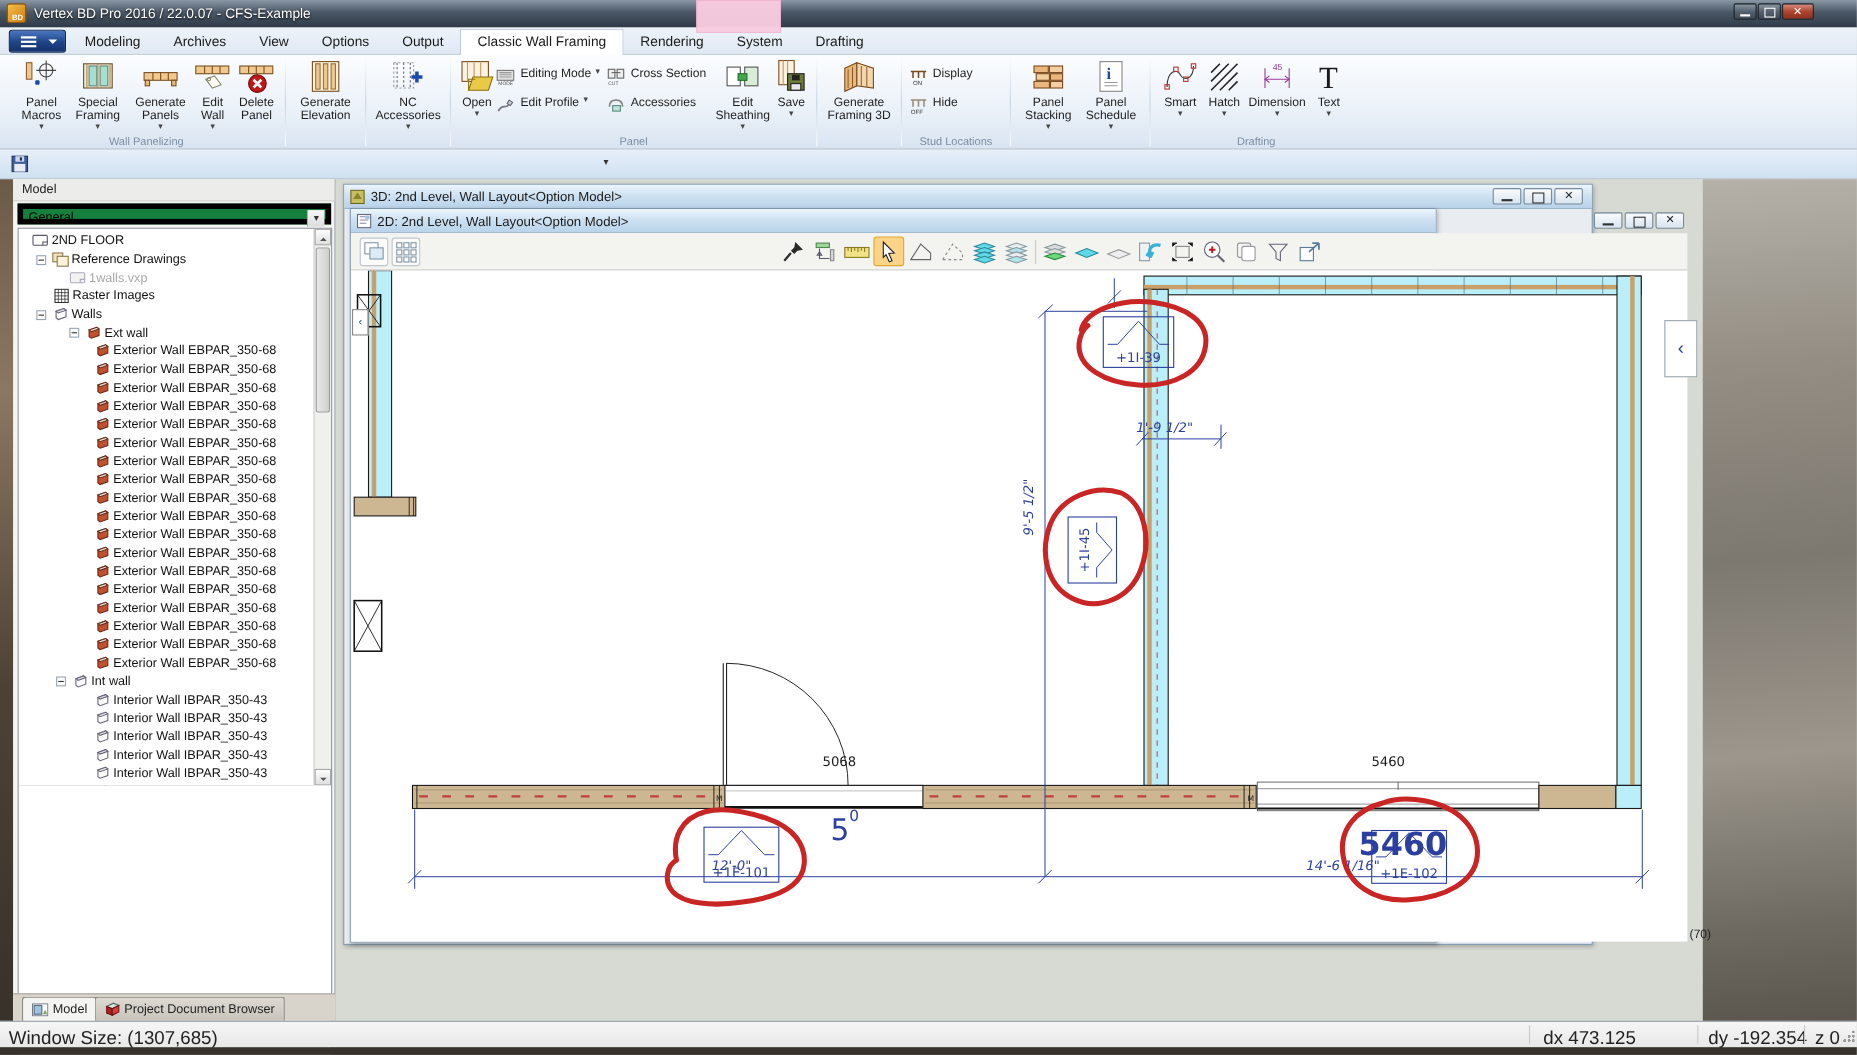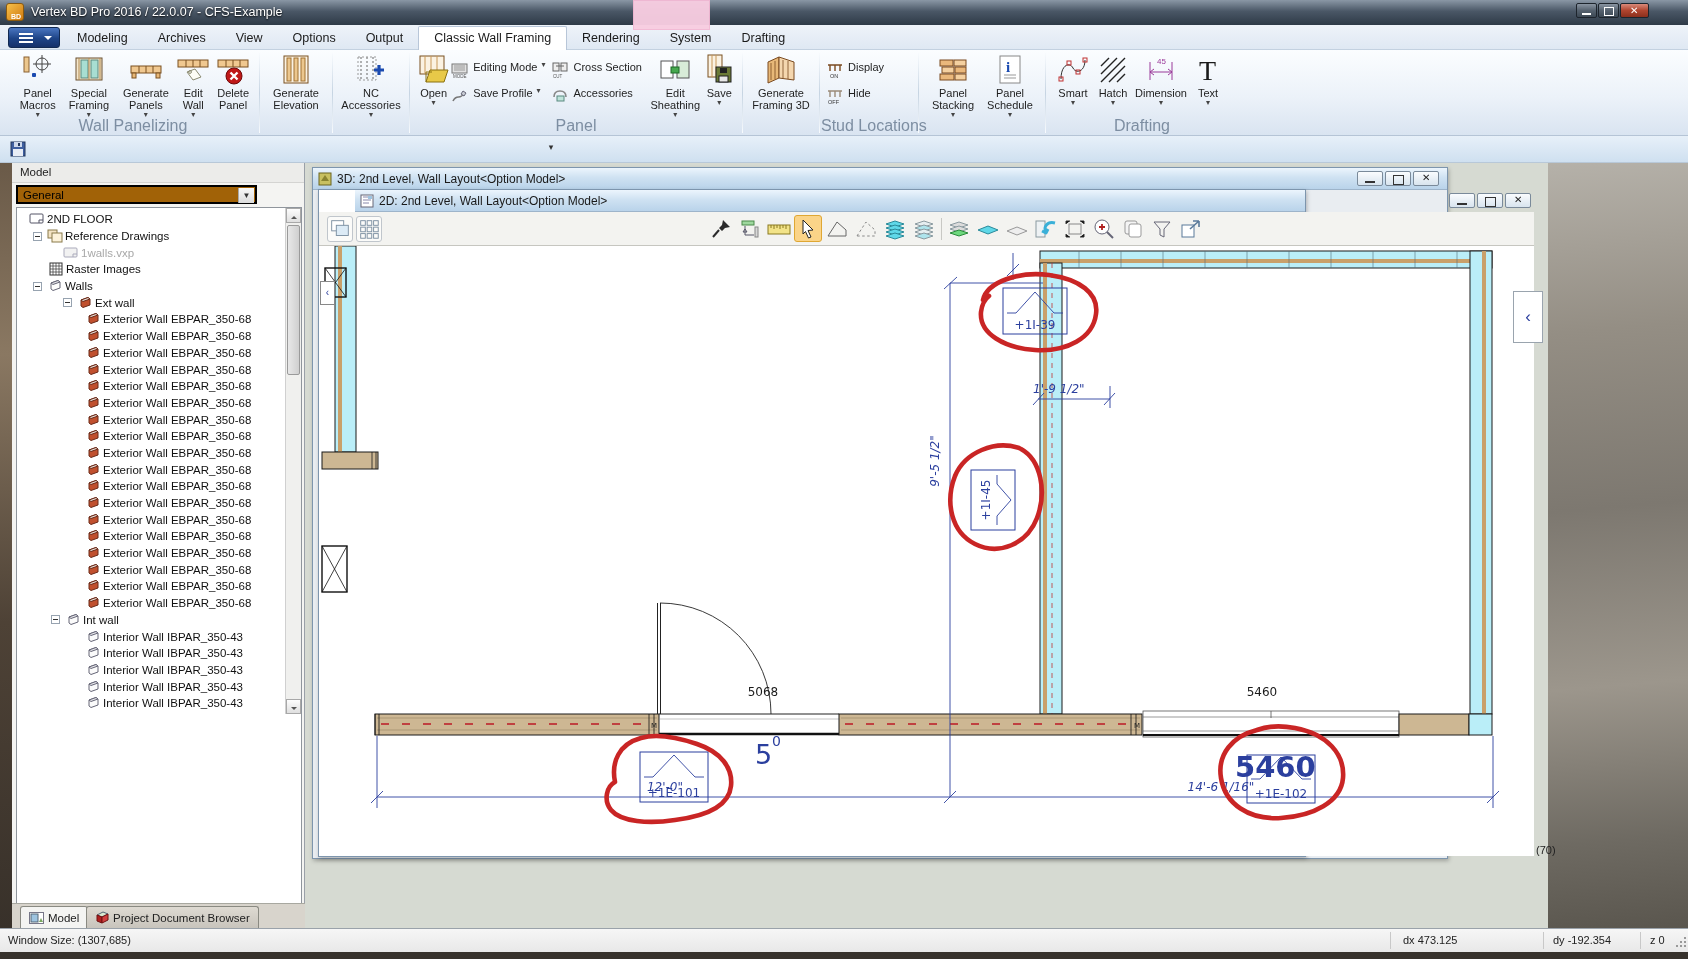--- a/index.html
+++ b/index.html
@@ -28,21 +28,21 @@
     background:linear-gradient(#fff,#fff) 0 0/14px 2px no-repeat, linear-gradient(#fff,#fff) 0 4px/14px 2px no-repeat, linear-gradient(#fff,#fff) 0 8px/14px 2px no-repeat; }
   #appmenu .dn { position:absolute; right:7px; top:8px; width:0; height:0; border:4px solid transparent; border-top-color:#fff; }
   .mtab { display:inline-block; padding:0 15px; line-height:23px; font-size:12.5px; color:#1a1a1a; }
   #tabstrip { position:absolute; left:62px; top:1px; white-space:nowrap; }
   .mtab.active { background:#fff; border:1px solid #b8c6d8; border-bottom:none; border-radius:2px 2px 0 0; }
   
   #ribbon { position:absolute; left:0; top:50px; width:1688px; height:86px;
     background:linear-gradient(#fbfdff,#ecf2f9 55%,#d9e4f1); border-bottom:1px solid #b5c4d6; }
   #ribbon-inner { display:flex; align-items:stretch; height:86px; padding-left:8px; }
   .rgroup { position:relative; display:flex; align-items:flex-start; padding:3px 5px 14px; }
-  .glabel { position:absolute; bottom:1px; left:0; right:0; text-align:center; font-size:16px; color:#7d8ea2; white-space:nowrap; }
+  .glabel { position:absolute; bottom:1px; left:0; right:0; text-align:center; font-size:10px; color:#7d8ea2; white-space:nowrap; }
   .gsep { width:1px; margin:3px 1px; background:linear-gradient(#f8fbfe,#c6d4e2 50%,#f8fbfe); }
   .rbtn { display:flex; flex-direction:column; align-items:center; font-size:11px; line-height:12px;
     color:#1e1e1e; text-align:center; padding-top:1px; }
   .ricon { width:32px; height:32px; margin-bottom:1px; }
   .caret { font-size:8px; color:#444; line-height:7px; }
   .rcol { display:flex; flex-direction:column; gap:8px; padding-top:8px; }
   .rsmall { display:flex; gap:4px; font-size:11px; color:#1e1e1e; height:18px; white-space:nowrap; }
   .sicon { width:18px; height:18px; }
   
   #quickbar { position:absolute; left:0; top:136px; width:1688px; height:27px;
@@ -52,21 +52,21 @@
   
   #workspace { position:absolute; left:0; top:163px; width:1688px; height:765px; background:#d6dad2; }
   #wall-left { position:absolute; left:0; top:0; width:12px; height:765px;
     background:linear-gradient(#6a5a48,#8a7862 25%,#4e4236 60%,#38312a); }
   #wall-right { position:absolute; left:1548px; top:0; width:140px; height:765px;
     background:linear-gradient(175deg,#b5b1a9,#948e84 22%,#7d7870 45%,#9c968c 68%,#6e6a62 88%,#5a564e); }
   
   #sidebar { position:absolute; left:12px; top:0; width:293px; height:765px; background:#f4f4f2; border-right:1px solid #9aa0a8; }
   #sb-header { position:absolute; left:0; top:0; width:100%; height:20px; background:#ececea; border-bottom:1px solid #d4d4d2;
     font-size:11.5px; color:#222; padding:3px 0 0 8px; }
-  #sb-combo { position:absolute; left:4px; top:22px; width:241px; height:19px; background:#a16207; border:2px solid #000000; font-size:11.5px; }
+  #sb-combo { position:absolute; left:4px; top:22px; width:285px; height:19px; background:#15803d; border:5px solid #000000; font-size:11.5px; }
   #sb-combo .val { position:absolute; left:5px; top:2px; }
   #sb-combo .dd { position:absolute; right:1px; top:1px; width:16px; height:15px; background:linear-gradient(#f8f8f8,#dcdcdc); border-left:1px solid #aaa; text-align:center; font-size:8px; line-height:15px; color:#333; }
   #treebox { position:absolute; left:4px; top:44px; width:286px; height:508px; background:#fff; border:1px solid #8f959c; overflow:hidden; padding-top:3px; }
   #below-tree { position:absolute; left:4px; top:551px; width:286px; height:352px; background:#fff; border:1px solid #8f959c; border-top:none; }
   .trow { display:flex; align-items:center; height:16.7px; font-size:11.5px; color:#111; white-space:nowrap; }
   .trow .lbl { margin-left:2px; }
   .texp { width:9px; height:9px; border:1px solid #97a3b0; background:#fff; margin-right:5px; position:relative; flex:none; }
   .texp::after { content:""; position:absolute; left:1px; right:1px; top:3px; height:1px; background:#333; }
   .ticon { width:16px; height:14px; flex:none; }
   .grayed { color:#a8a8a8; }
@@ -85,37 +85,37 @@
   .mdiwin { position:absolute; border:1px solid #7d95ad; background:#e9edf1; box-shadow:1px 2px 4px rgba(0,0,0,.25); }
   .wtitle { height:22px; background:linear-gradient(#ecf5fd,#cfe2f2 45%,#b9d3ea); border-bottom:1px solid #9db4ca;
     display:flex; align-items:center; font-size:12px; color:#1a1a1a; padding-left:5px; gap:5px; }
   .wbtns { position:absolute; top:3px; display:flex; gap:2px; }
   .wb { width:26px; height:15px; border:1px solid #7a8a9a; border-radius:2px; background:linear-gradient(#fafcfe,#d8e4ee); position:relative; }
   .wb.min::after { content:""; position:absolute; left:7px; top:9px; width:10px; height:2px; background:#333; }
   .wb.max::after { content:""; position:absolute; left:7px; top:3px; width:9px; height:8px; border:1.5px solid #333; }
   .wb.cls::after { content:"✕"; position:absolute; left:8px; top:0px; font-size:10px; color:#222; }
   #win3d { left:312px; top:4px; width:1136px; height:692px; }
   #win3d .wbtns { left:1044px; }
-  #win2d { left:318px; top:26px; width:988px; height:668px; background:#fff;padding-left:36px; }
+  #win2d { left:318px; top:26px; width:988px; height:668px; background:#fff; }
   #win2d .wbtns { left:1130px; }
   #toolbar2d { position:absolute; left:0; top:22px; width:1215px; height:34px; background:#f3f3f0; border-bottom:1px solid #c6c6c0; }
   .t2icon { position:absolute; top:4px; width:26px; height:26px; border:1px solid #c0c6cc; border-radius:3px; background:#fbfbf9; }
   #tb-center { position:absolute; left:388px; top:3px; display:flex; gap:1px; align-items:center; }
   .tbi { width:28px; height:27px; display:flex; align-items:center; justify-content:center; }
   .tbi.sel { background:#fbd488; border:1px solid #dfa733; border-radius:3px; }
   .tbsep { width:1px; height:22px; background:#c8c8c4; margin:0 2px; }
   #canvas2d { position:absolute; left:0; top:56px; width:1215px; height:610px; background:#fff; overflow:hidden; }
   #fragwin { position:absolute; left:1513px; top:128px; width:30px; height:52px; background:#fff; border:1px solid #9aa4ae;
     color:#2b3f9e; font-size:17px; text-align:center; line-height:50px; z-index:30; }
   #panarrow-left { position:absolute; left:320px; top:118px; width:15px; height:24px; background:#fff; border:1px solid #888;
     color:#2b3f9e; font-size:10px; text-align:center; line-height:22px; z-index:30; }
   #corner-note { position:absolute; left:1536px; top:681px; font-size:11px; color:#222; z-index:31; }
   
   #statusbar { position:absolute; left:0; top:928px; width:1688px; height:24px; background:linear-gradient(#f6f6f6,#e8e8e8);
-    border-top:1px solid #9aa2aa; font-size:11px; color:#222; }
+    border-top:1px solid #9aa2aa; font-size:17px; color:#222; }
   .stitem { position:absolute; top:5px; }
   .stsep { position:absolute; top:3px; width:1px; height:17px; background:#c8c8c8; }
   #grip { position:absolute; right:2px; top:8px; width:12px; height:12px;
     background:radial-gradient(circle at 3px 9px,#999 1.3px,transparent 1.5px),
                radial-gradient(circle at 7px 9px,#999 1.3px,transparent 1.5px),
                radial-gradient(circle at 7px 5px,#999 1.3px,transparent 1.5px),
                radial-gradient(circle at 11px 9px,#999 1.3px,transparent 1.5px),
                radial-gradient(circle at 11px 5px,#999 1.3px,transparent 1.5px),
                radial-gradient(circle at 11px 1px,#999 1.3px,transparent 1.5px); }
   #bottomedge { position:absolute; left:0; top:952px; width:1688px; height:7px; background:linear-gradient(#43var,#37322c); background:#37322c; }
@@ -245,21 +245,21 @@
               <text x="2" y="16.5" font-size="4.5" fill="#555" font-family="Liberation Sans">MODE</text>
             </svg>
         <span>Editing Mode</span>
             <span class="caret">▾</span>
       </div>
       <div class="rsmall">
         <svg class="sicon" viewBox="0 0 18 18">
               <path d="M2,14 C6,6 9,14 13,6" fill="none" stroke="#777" stroke-width="1.6"></path>
               <path d="M12,4 l3,2 -2,3 -3,-2 z" fill="#c8ccd4" stroke="#667"></path>
             </svg>
-        <span>Save Profile</span>
+        <span>Edit Profile</span>
             <span class="caret">▾</span>
       </div>
     </div>
     <div class="rcol" style="margin-left:6px">
       <div class="rsmall">
         <svg class="sicon" viewBox="0 0 18 18">
               <rect x="2" y="2" width="6" height="8" fill="#eee" stroke="#666"></rect>
               <rect x="10" y="2" width="6" height="8" fill="#eee" stroke="#666"></rect>
               <path d="M5,5 h8" stroke="#666"></path>
               <text x="2" y="16.5" font-size="4.5" fill="#555" font-family="Liberation Sans">CUT</text>

